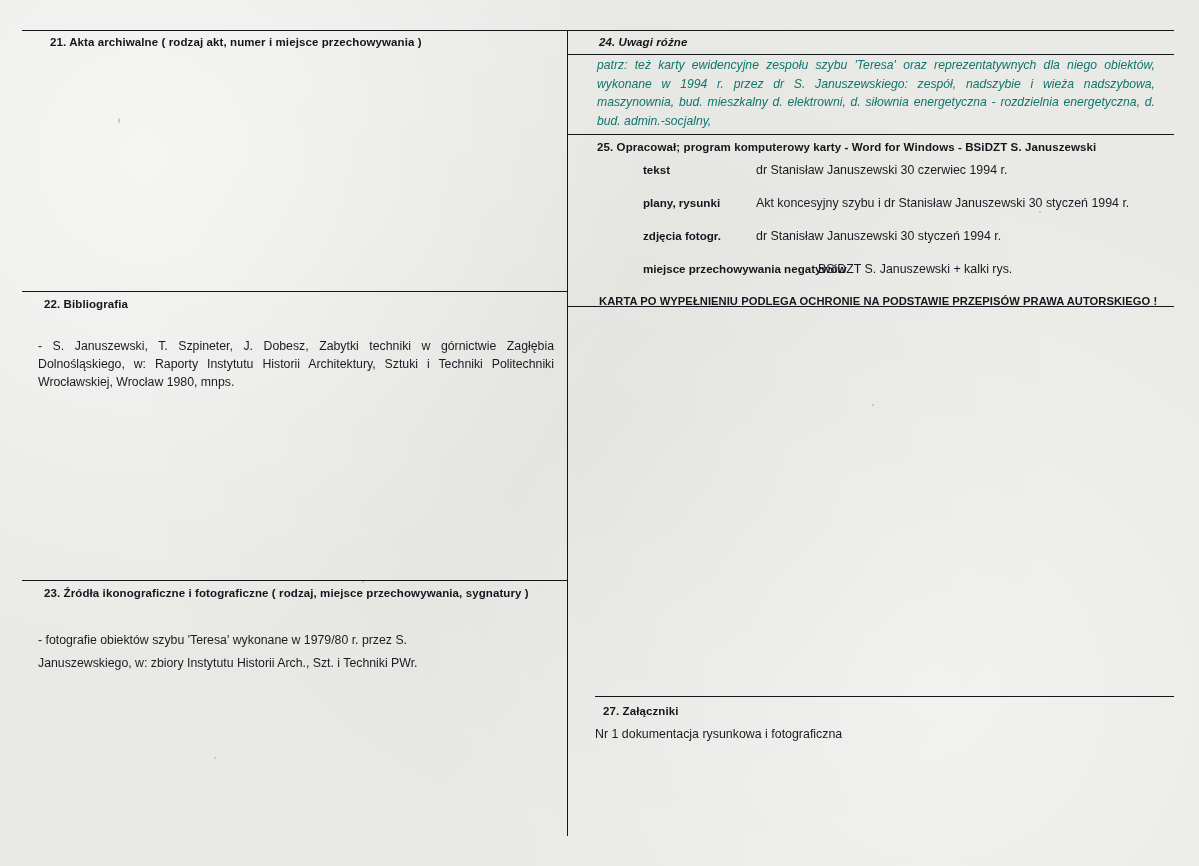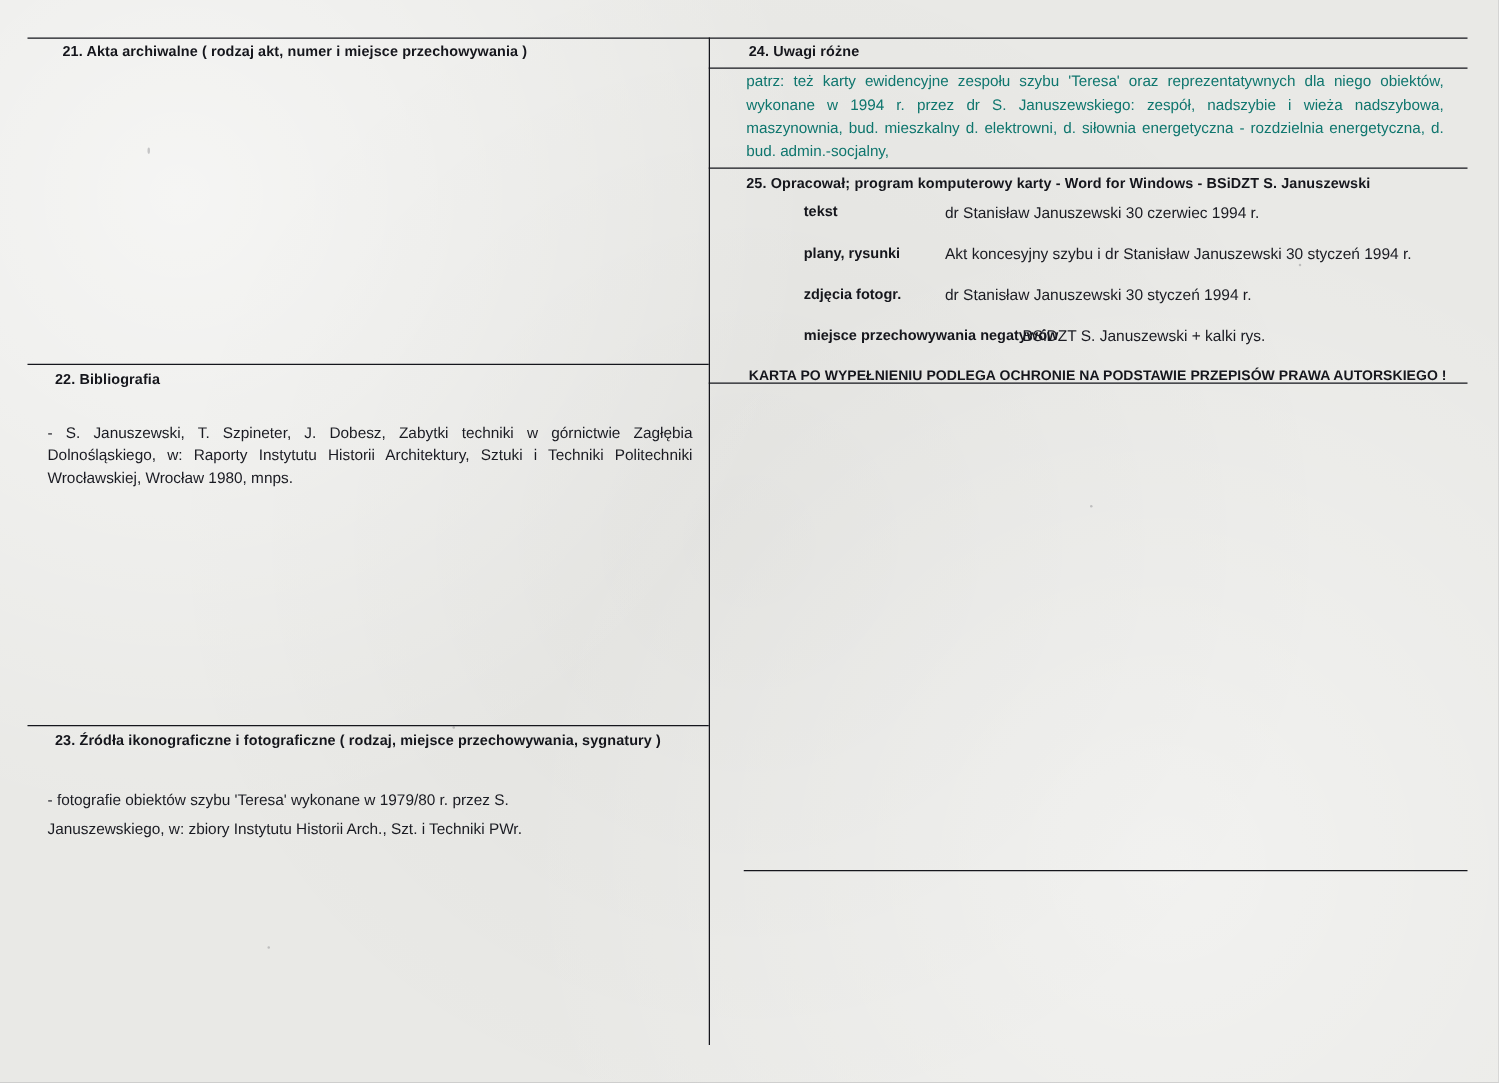--- a/index.html
+++ b/index.html
@@ -103,21 +103,21 @@
     left: 16px; top: 26px; width: 516px;
   }
   .txt23 {
     position: absolute;
     left: 16px; top: 28px; width: 520px;
     line-height: 1.9;
   }
   
   #box24 {
     position: absolute;
-    left: 0; top: 0; width: 607px; height: 74px;
+    left: 0; top: 0; width: 607px; height: 74px; font-style: italic;
   }
   #box25 {
     position: absolute;
     left: 0; top: 105px; width: 607px; height: 172px;
   }
   #box26 {
     position: absolute;
     left: 0; top: 277px; width: 607px; height: 390px;
   }
   #box27 {
@@ -256,17 +256,21 @@
         </div>
         <div class="notice">KARTA PO WYPEŁNIENIU PODLEGA OCHRONIE NA PODSTAWIE PRZEPISÓW PRAWA AUTORSKIEGO !</div>
         <div class="hline" style="left:0;top:171px;width:607px;"></div>
       </section>
 
       <section id="box26">
         <div class="body-text" style="position:absolute;left:32px;top:34px;width:550px;"></div>
         <div class="hline" style="left:28px;top:389px;width:579px;"></div>
       </section>
 
+      <section id="box27">
+        <div class="box-title lbl27">27. Załączniki</div>
+        <div class="txt27">Nr 1 dokumentacja  rysunkowa i fotograficzna</div>
+      </section>
 
     </div>
 
   </div>
 </div>
 
 </body></html>

